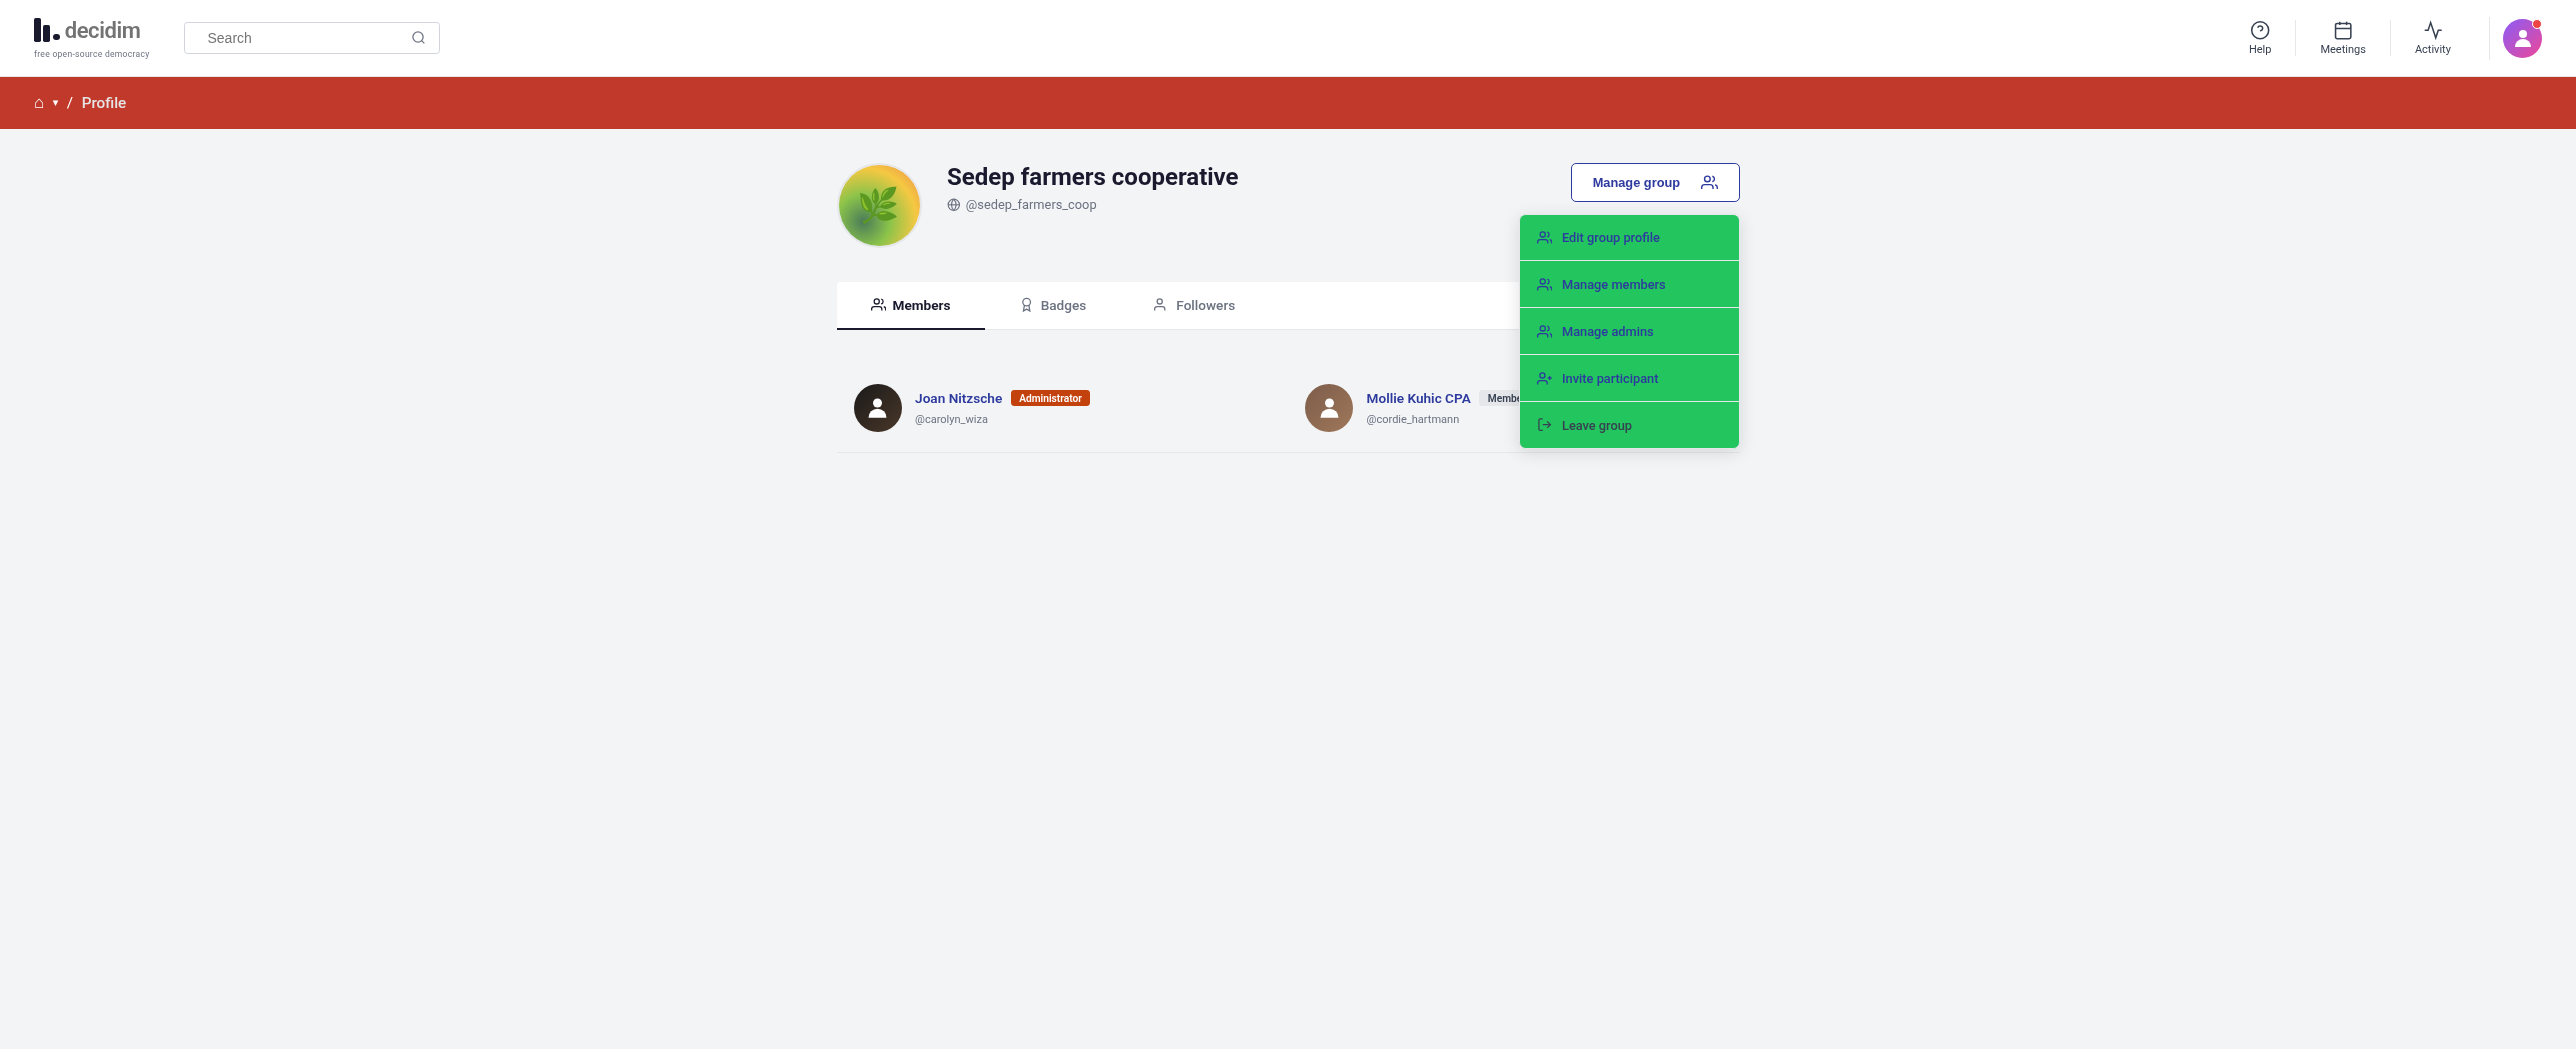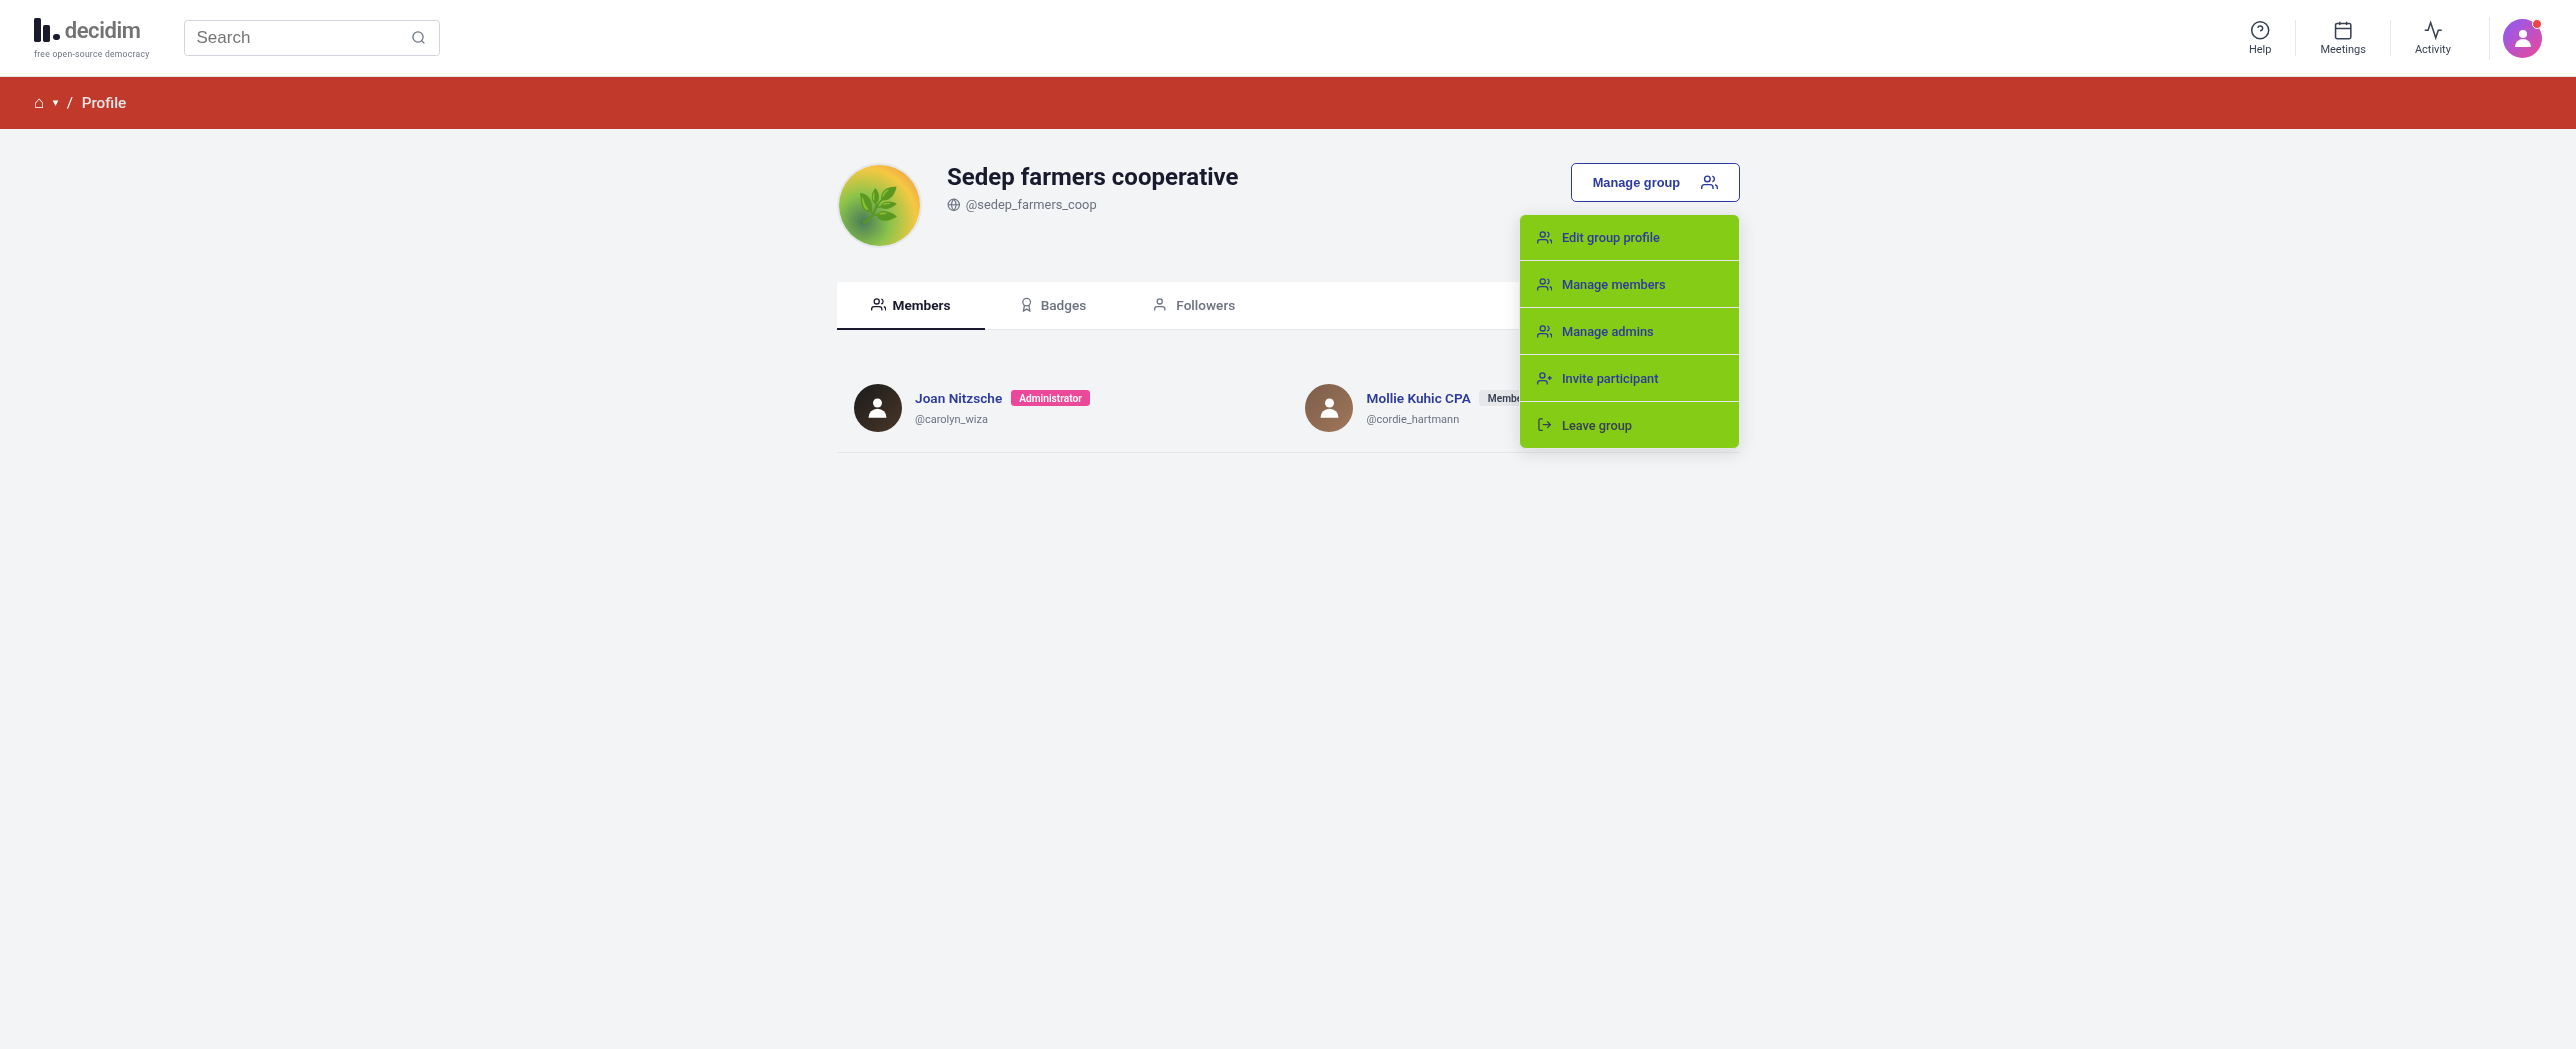--- a/index.html
+++ b/index.html
@@ -42,24 +42,25 @@
       align-items: center;
       border: 0.9px solid #d1d5db;
       border-radius: 3.4px;
       padding: 6.8px 12px;
       background: #fff;
       gap: 6.8px;
     }
     .search-bar input {
       border: none;
       outline: none;
-      font-size: 17px;
+      font-size: 14px;
       color: #6b7280;
       width: 100%;
       background: transparent;
+      margin-left: 11px;
     }
     .search-icon-svg { color: #6b7280; flex-shrink: 0; }
 
     .header-spacer { flex: 1; }
 
     .nav-items {
       display: flex;
       align-items: center;
       gap: 0;
     }
@@ -156,21 +157,21 @@
       position: absolute;
       right: 0;
       top: 0;
     }
 
     
     .dropdown-menu {
       position: absolute;
       right: 0;
       top: 51px;
-      background: #84cc16;
+      background: #22c55e;
       border: 0.9px solid #e5e7eb;
       border-radius: 6.8px;
       box-shadow: 0 3.4px 17px rgba(0,0,0,0.12);
       width: 221px;
       z-index: 100;
       overflow: hidden;
     }
     .dropdown-item {
       display: flex;
       align-items: center;
@@ -236,21 +237,21 @@
     .member-avatar-3 { background: linear-gradient(135deg, #8b7355, #c4a882); }
     .member-info { flex: 1; }
     .member-name-row { display: flex; align-items: center; gap: 8.5px; margin-bottom: 3.4px; }
     .member-name { font-size: 13.6px; font-weight: 600; color: #2d3a9e; }
     .member-badge {
       padding: 2.6px 8.5px;
       border-radius: 3.4px;
       font-size: 10.2px;
       font-weight: 600;
     }
-    .badge-admin { background: #ec4899; color: #fff; }
+    .badge-admin { background: #c2410c; color: #fff; }
     .badge-member { background: #e5e7eb; color: #374151; }
     .member-handle { font-size: 11px; color: #6b7280; }
   </style>
 </head>
 <body>
 
 <header class="header">
   <div class="logo-area">
     <div class="logo-text">
       <div class="logo-icon">

